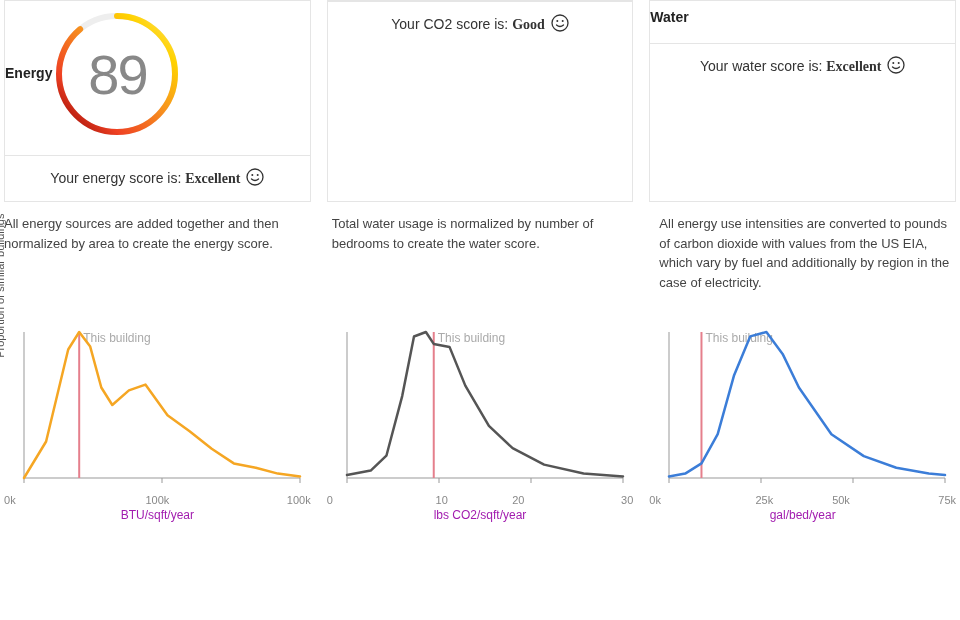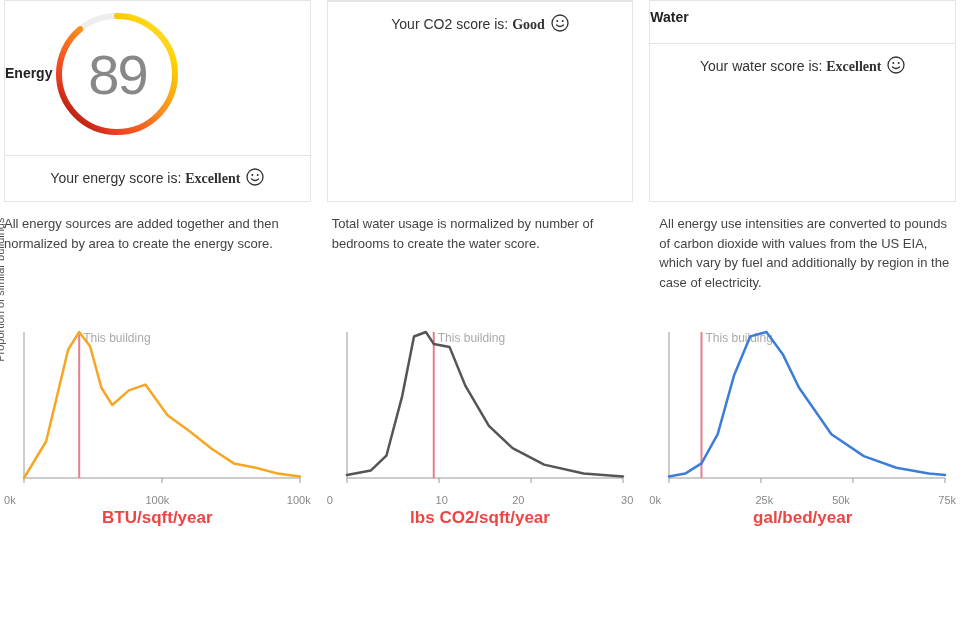--- a/index.html
+++ b/index.html
@@ -90,23 +90,23 @@
     color: #555;
     white-space: nowrap;
   }
   .chart-cell {
     flex: 1;
     position: relative;
   }
   .chart-cell svg { display: block; }
   .xlabel {
     text-align: center;
-    font-size: 17px;
-    font-weight: 700;
-    color: #ef4444;
+    font-size: 12px;
+    font-weight: 400;
+    color: #a21caf;
     margin-top: 2px;
   }
   .ticks {
     display: flex;
     justify-content: flex-end;
     font-size: 11px;
     color: #888;
     padding: 2px 0 0;
   }
   .ticks span { flex: 1; text-align: left; }

